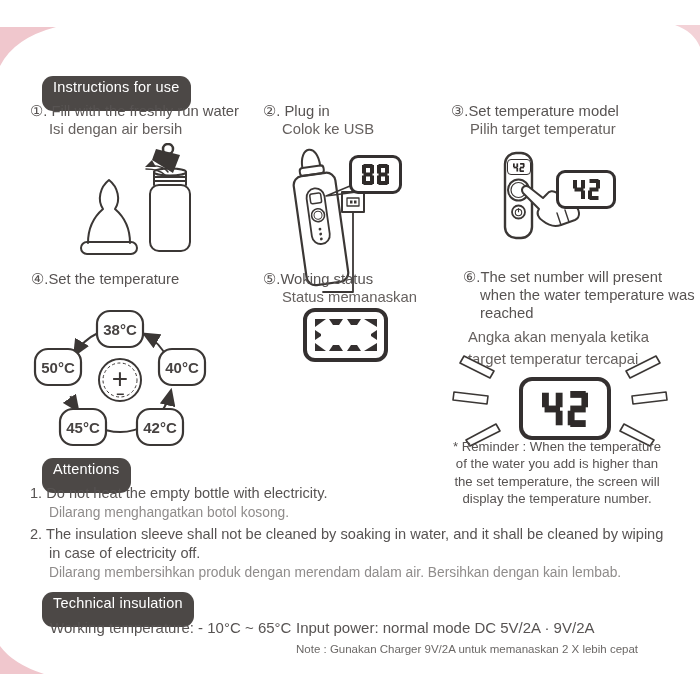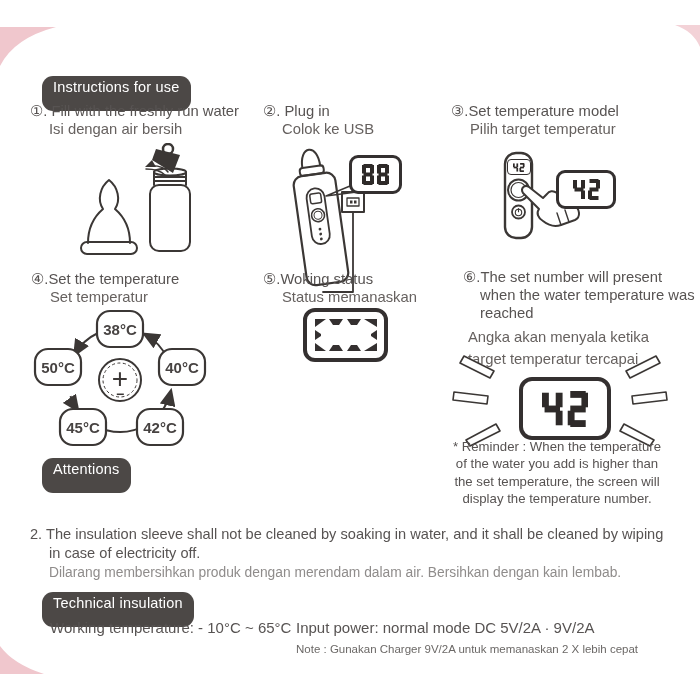--- a/index.html
+++ b/index.html
@@ -154,21 +154,20 @@
           <rect x="46" y="2" width="8" height="17"></rect>
           <rect x="33" y="17" width="18" height="8"></rect>
           <rect x="30" y="23" width="8" height="17"></rect>
           <rect x="33" y="34" width="18" height="8"></rect>
         </svg>
       </span>
   </div>
 
   <div class="step" style="left:31px;top:270px">
     <div><span>④</span><span>.</span><span>Set the temperature</span></div>
-    <div class="sub">Set temperatur</div>
   </div>
 
   <div class="step" style="left:263px;top:270px">
     <div><span>⑤</span><span>.</span><span>Woking status</span></div>
     <div class="sub">Status memanaskan</div>
   </div>
 
   <div class="step" style="left:451px;top:268px">
     <div class="step6-en"><span>⑥</span><span>.</span><span>The set number will present when the water temperature was reached</span></div>
     <div class="step6-id">Angka akan menyala ketika target temperatur tercapai</div>
@@ -242,20 +241,24 @@
           <rect x="30" y="23" width="8" height="17"></rect>
           <rect x="33" y="34" width="18" height="8"></rect>
         </svg>
       </span>
   </div>
 
   <div class="reminder">* Reminder : When the temperature of the water you add is higher than the set temperature, the screen will display the temperature number.</div>
 
   <div class="badge" style="left:42px;top:458px">Attentions</div>
 
+  <div class="att" style="top:484px;width:640px">
+    <div class="att-en"><span>1.</span> <span>Do not heat the empty bottle with electricity.</span></div>
+    <div class="att-id">Dilarang menghangatkan botol kosong.</div>
+  </div>
 
   <div class="att" style="top:525px;width:640px">
     <div class="att-en"><span>2.</span> <span>The insulation sleeve shall not be cleaned by soaking in water, and it shall be cleaned by wiping in case of electricity off.</span></div>
     <div class="att-id">Dilarang membersihkan produk dengan merendam dalam air. Bersihkan dengan kain lembab.</div>
   </div>
 
   <div class="badge" style="left:42px;top:592px">Technical insulation</div>
 
   <div class="tech" style="left:50px;top:619px">Working temperature: - 10°C ~ 65°C</div>
   <div class="tech" style="left:296px;top:619px">Input power: normal mode DC 5V/2A · 9V/2A</div>

